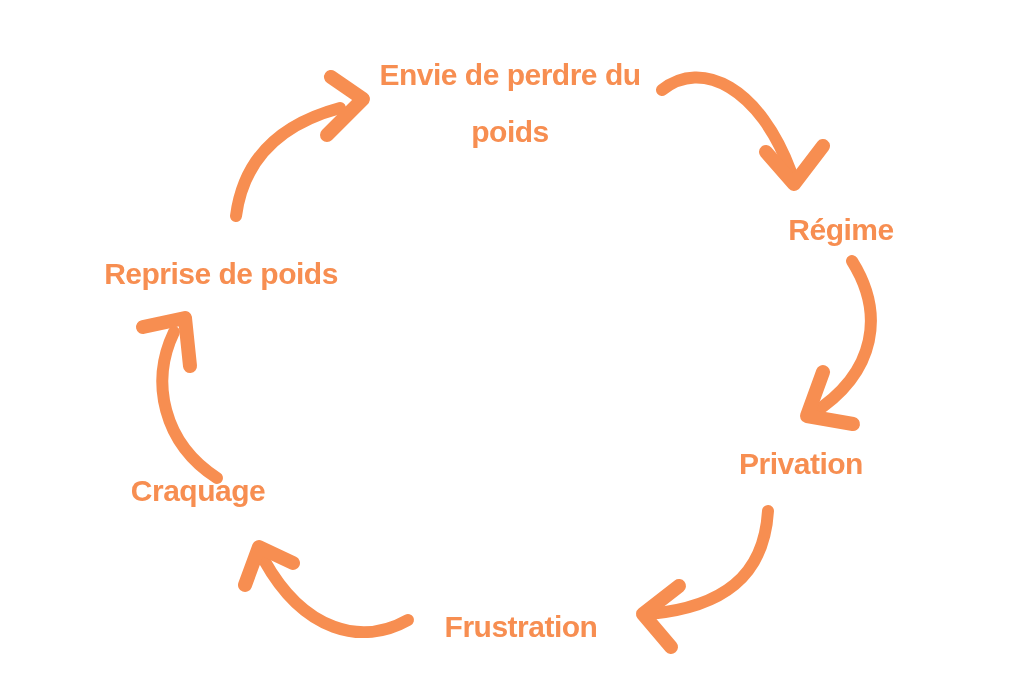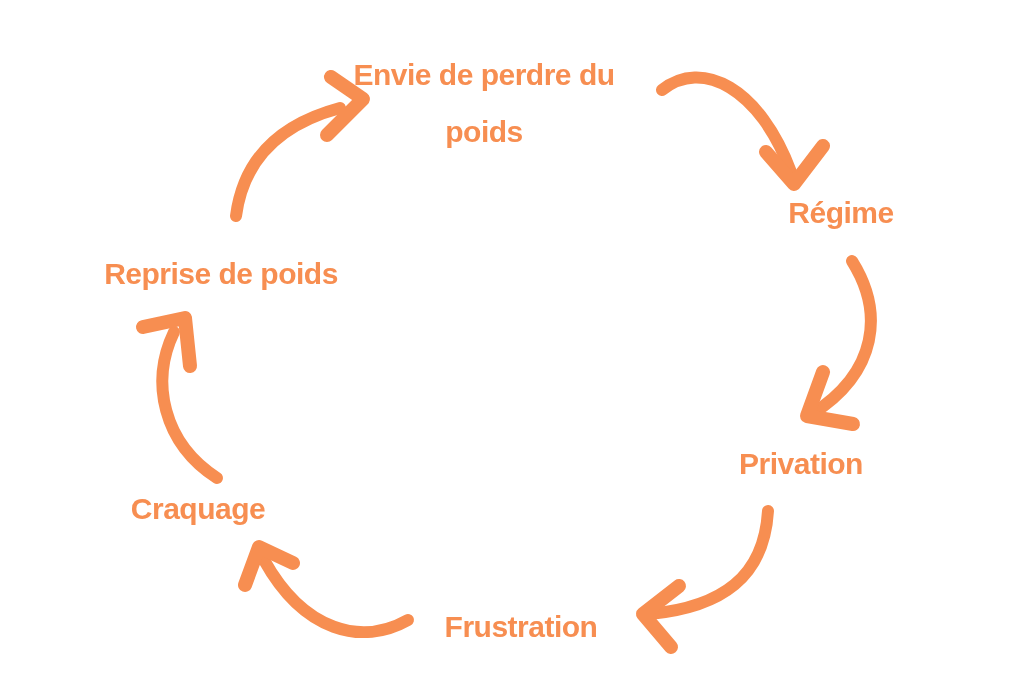--- a/index.html
+++ b/index.html
@@ -26,25 +26,25 @@
     transform: translate(-50%, -50%);
     color: var(--accent);
     font-weight: 700;
     font-size: 30px;
     line-height: 1.9;
     text-align: center;
     white-space: nowrap;
     letter-spacing: -0.5px;
   }
 
-  .node-envie       { left: 484px; top: 103px; white-space: normal; width: 275px; }
-  .node-regime      { left: 841px; top: 212px; }
+  .node-envie       { left: 510px; top: 103px; white-space: normal; width: 275px; }
+  .node-regime      { left: 841px; top: 229px; }
   .node-privation   { left: 801px; top: 463px; }
   .node-frustration { left: 521px; top: 626px; }
-  .node-craquage    { left: 198px; top: 508px; }
+  .node-craquage    { left: 198px; top: 490px; }
   .node-reprise     { left: 200px; top: 273px; margin-left: 21px; }
 
   svg path {
     fill: none;
     stroke: currentColor;
     stroke-linecap: round;
     stroke-linejoin: round;
   }
   svg .shaft { stroke-width: 12; }
   svg .head  { stroke-width: 14; }

